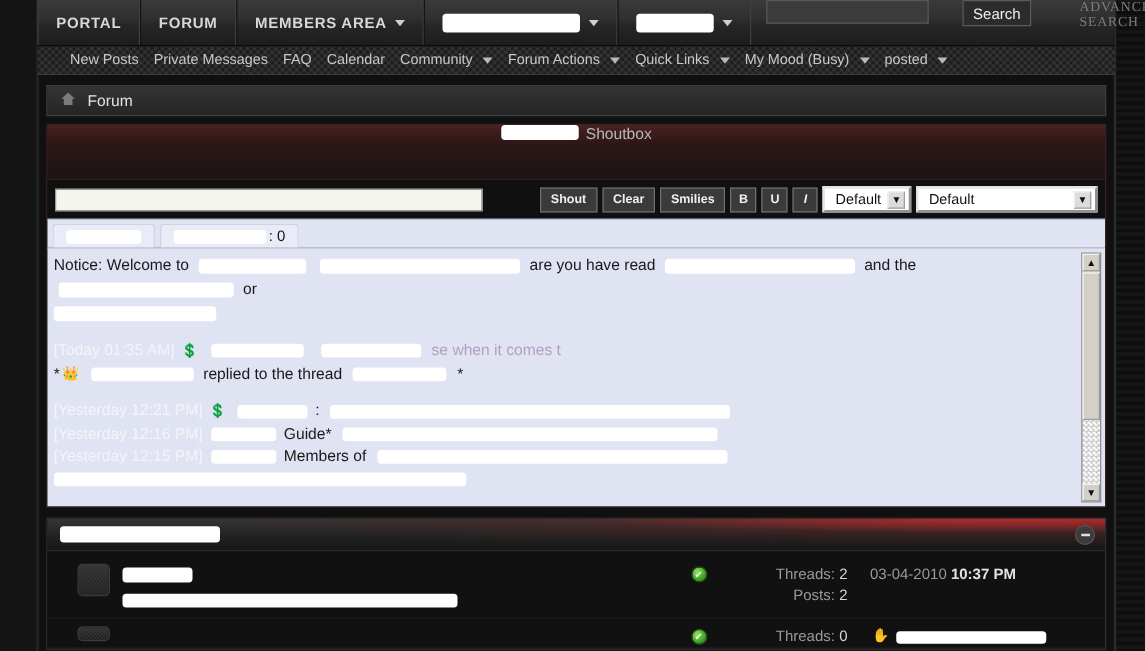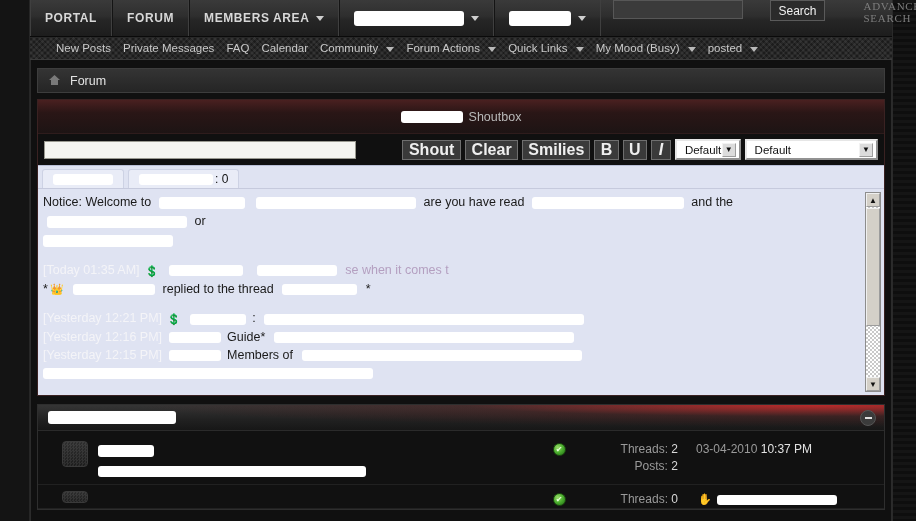--- a/index.html
+++ b/index.html
@@ -111,43 +111,43 @@
   .home-icon { margin-right:9px; line-height:1; }
   .breadcrumb-text { color:#e3e3e3; font-size:12.5px; }
 
   
   .shoutbox {
     margin:6px 6px 0 6px;
     border:1px solid #3a2222;
     background:#151515;
   }
   .sb-header {
-    height:34px;
+    height:44px;
     background: linear-gradient(180deg,#4a2020 0%,#2a1616 38%,#1d1414 100%);
-    display:flex; align-items:center; justify-content:center;
+    display:flex; align-items:flex-start; justify-content:center;
     border-bottom:1px solid #2e1c1c;
     position:relative;
   }
   .sb-header-title { color:#b9b9b9; font-size:12.5px; }
 
   
   .sb-toolbar {
     display:flex; align-items:center; gap:4px;
     padding:5px 6px; background:#101010;
   }
   .sb-input {
     width:350px; height:18px; background:#f5f5f0;
     border:1px solid #9a9a90; outline:none;
     font-size:11px; padding:0 3px;
     font-family:"Liberation Sans",sans-serif; color:#111;
   }
   .sb-btn {
     height:20px; min-width:22px; padding:0 8px;
     background:#3a3a3a; border:1px solid #6e6e6e;
-    color:#efefef; font-size:16px; font-weight:bold; cursor:pointer;
+    color:#efefef; font-size:10px; font-weight:bold; cursor:pointer;
     font-family:"Liberation Sans",sans-serif;
     display:flex; align-items:center; justify-content:center;
   }
   .sb-btn.fmt { padding:0 6px; min-width:20px; }
   .sb-btn.fmt.ital { font-style:italic; }
   .sb-spacer { flex:0 0 38px; }
   .sb-select {
     height:21px; background:#fff; border:2px outset #e6e6e6;
     display:flex; align-items:center; justify-content:space-between;
     font-size:11.5px; color:#111; padding:0 3px 0 8px; cursor:pointer;
@@ -263,21 +263,21 @@
     flex:0 0 196px; padding-left:18px; padding-top:2px;
     color:#9a9a9a; font-size:12px; line-height:17px;
   }
   .forum-last .lp-title { color:#d6d6d6; }
   .lp-jump {
     display:inline-block; width:12px; height:12px; margin-left:4px;
     background:#3a3a3a; border:1px solid #555; border-radius:2px;
     color:#ddd; font-size:8px; line-height:11px; text-align:center;
     vertical-align:middle; cursor:pointer;
   }
-  .lp-time b { color:#e2e2e2; font-weight:normal; }
+  .lp-time b { color:#e2e2e2; font-weight:bold; }
 
   .smiley { font-size:11px; vertical-align:middle; margin:0 2px; }
 </style>
 </head>
 <body>
 
 <div class="page">
 
   <div class="left-gutter"></div>
   <div class="right-gutter"></div>

